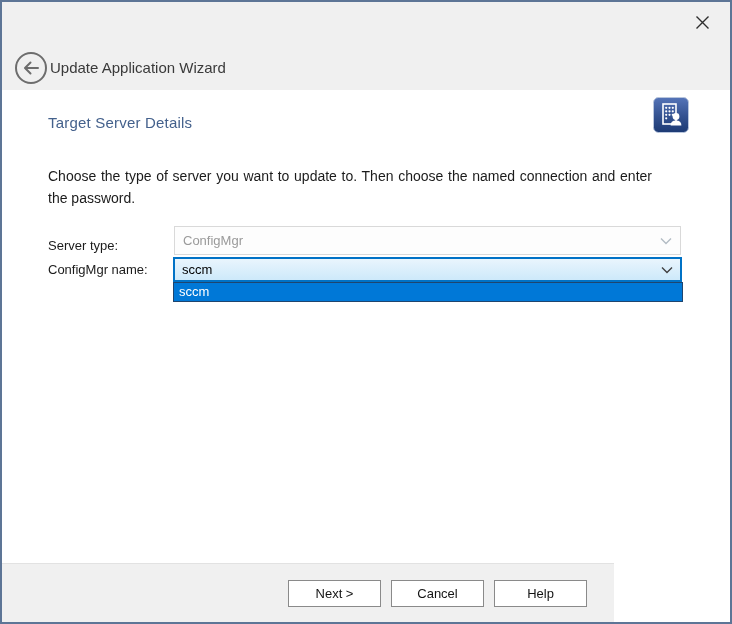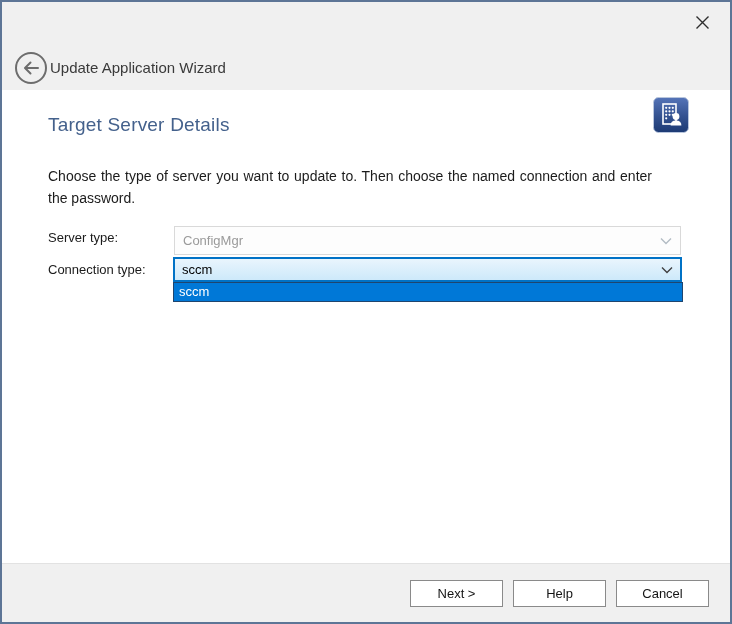--- a/index.html
+++ b/index.html
@@ -30,30 +30,30 @@
     font-size:15px; color:#3a3a3a;
   }
 
   
   .content {
     position:absolute; left:0; top:88px; width:728px; height:473px;
     background:#fff;
   }
   .page-title {
     position:absolute; left:46px; top:24px;
-    font-size:19px; color:#44618c; letter-spacing:0.2px;
+    font-size:15px; color:#44618c; letter-spacing:0.2px;
   }
   .app-icon { position:absolute; left:651px; top:7px; }
   .description {
     position:absolute; left:46px; top:76px; width:604px;
     font-size:14px; color:#1b1b1b; line-height:1.55; text-align:justify;
   }
 
   .field-label { position:absolute; left:46px; font-size:13px; color:#1b1b1b; }
-  .label-server-type { top:140px;text-align:center; }
+  .label-server-type { top:148px;text-align:center; }
   .label-connection  { top:172px; }
 
   .select-disabled {
     position:absolute; left:172px; top:136px; width:507px; height:29px;
     background:#fdfdfd; border:1px solid #d9d9d9;
     display:flex; align-items:center; padding:0 8px;
     font-size:13px; color:#9a9a9a;
   }
   .select-disabled .chev { margin-left:auto; color:#b3bcc4; display:flex; }
 
@@ -72,24 +72,24 @@
     z-index:5;
   }
   .dropdown-option {
     height:18px; line-height:18px; padding-left:5px;
     font-size:13px; color:#000; cursor:pointer;
   }
   .dropdown-option.selected { background:#0078d7; color:#fff; }
 
   
   .footer {
-    position:absolute; left:0; top:561px; width:728px; height:59px;
+    position:absolute; left:0; top:561px; width:612px; height:59px;
     background:#f0f0f0; border-top:1px solid #e2e2e2;
     display:flex; align-items:center; justify-content:flex-end;
-    gap:10px; padding-right:21px;
+    gap:10px; padding-right:27px;
   }
   .btn {
     width:93px; height:27px; background:#fff; border:1px solid #8a8a8a;
     font-family:"Liberation Sans","DejaVu Sans",sans-serif;
     font-size:13px; color:#141414; cursor:pointer;
   }
 </style>
 </head>
 <body>
 
@@ -150,34 +150,34 @@
     <div class="field-label label-server-type">Server type:</div>
     <div class="select-disabled" aria-disabled="true">
       <span>ConfigMgr</span>
       <span class="chev">
         <svg width="12" height="8" viewBox="0 0 12 8">
             <polyline points="1,1.5 6,6.5 11,1.5" fill="none" stroke="currentColor" stroke-width="1.4"></polyline>
           </svg>
       </span>
     </div>
 
-    <div class="field-label label-connection">Connection type:</div>
+    <div class="field-label label-connection">ConfigMgr name:</div>
     <div class="combobox" aria-expanded="true">
       <span>sccm</span>
       <span class="chev">
         <svg width="12" height="8" viewBox="0 0 12 8">
             <polyline points="1,1.5 6,6.5 11,1.5" fill="none" stroke="currentColor" stroke-width="1.4"></polyline>
           </svg>
       </span>
     </div>
 
     <div class="dropdown-list" role="listbox">
       <div class="dropdown-option selected" role="option">sccm</div>
     </div>
   </div>
 
   <div class="footer">
     <button class="btn">Next &gt;</button>
+    <button class="btn">Cancel</button>
     <button class="btn">Help</button>
-    <button class="btn">Cancel</button>
   </div>
 
 </div>
 
 </body></html>

